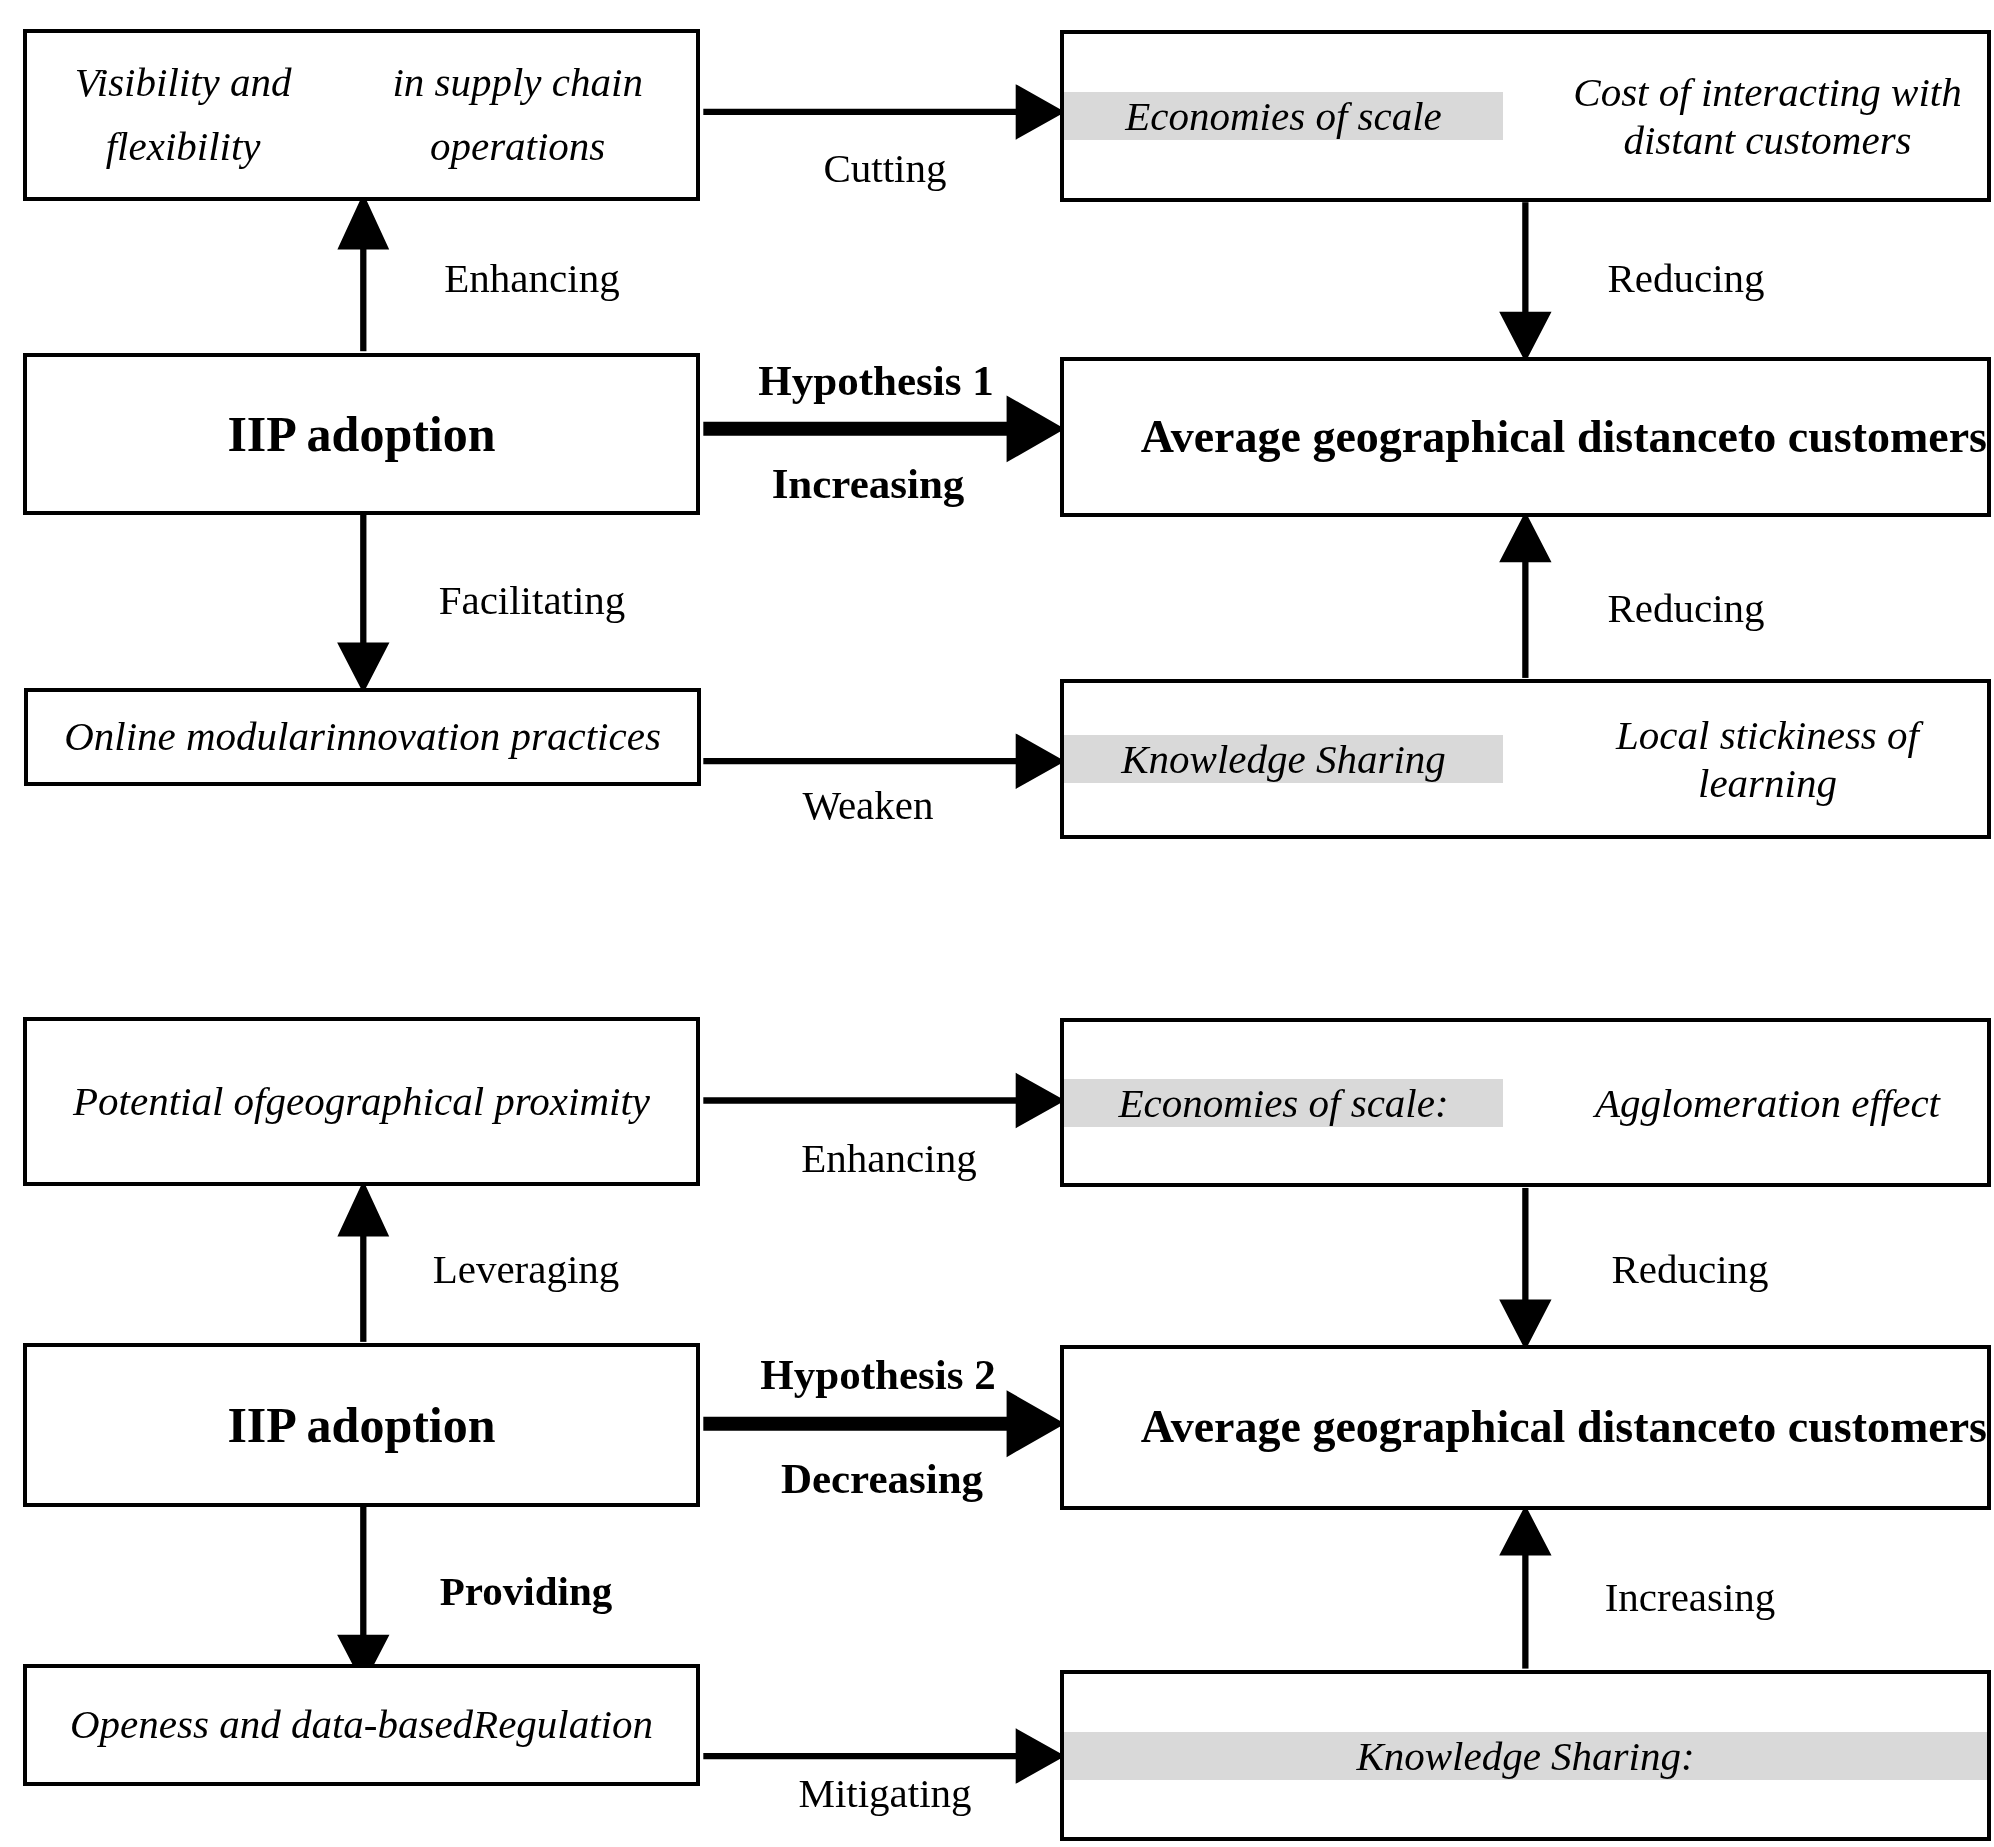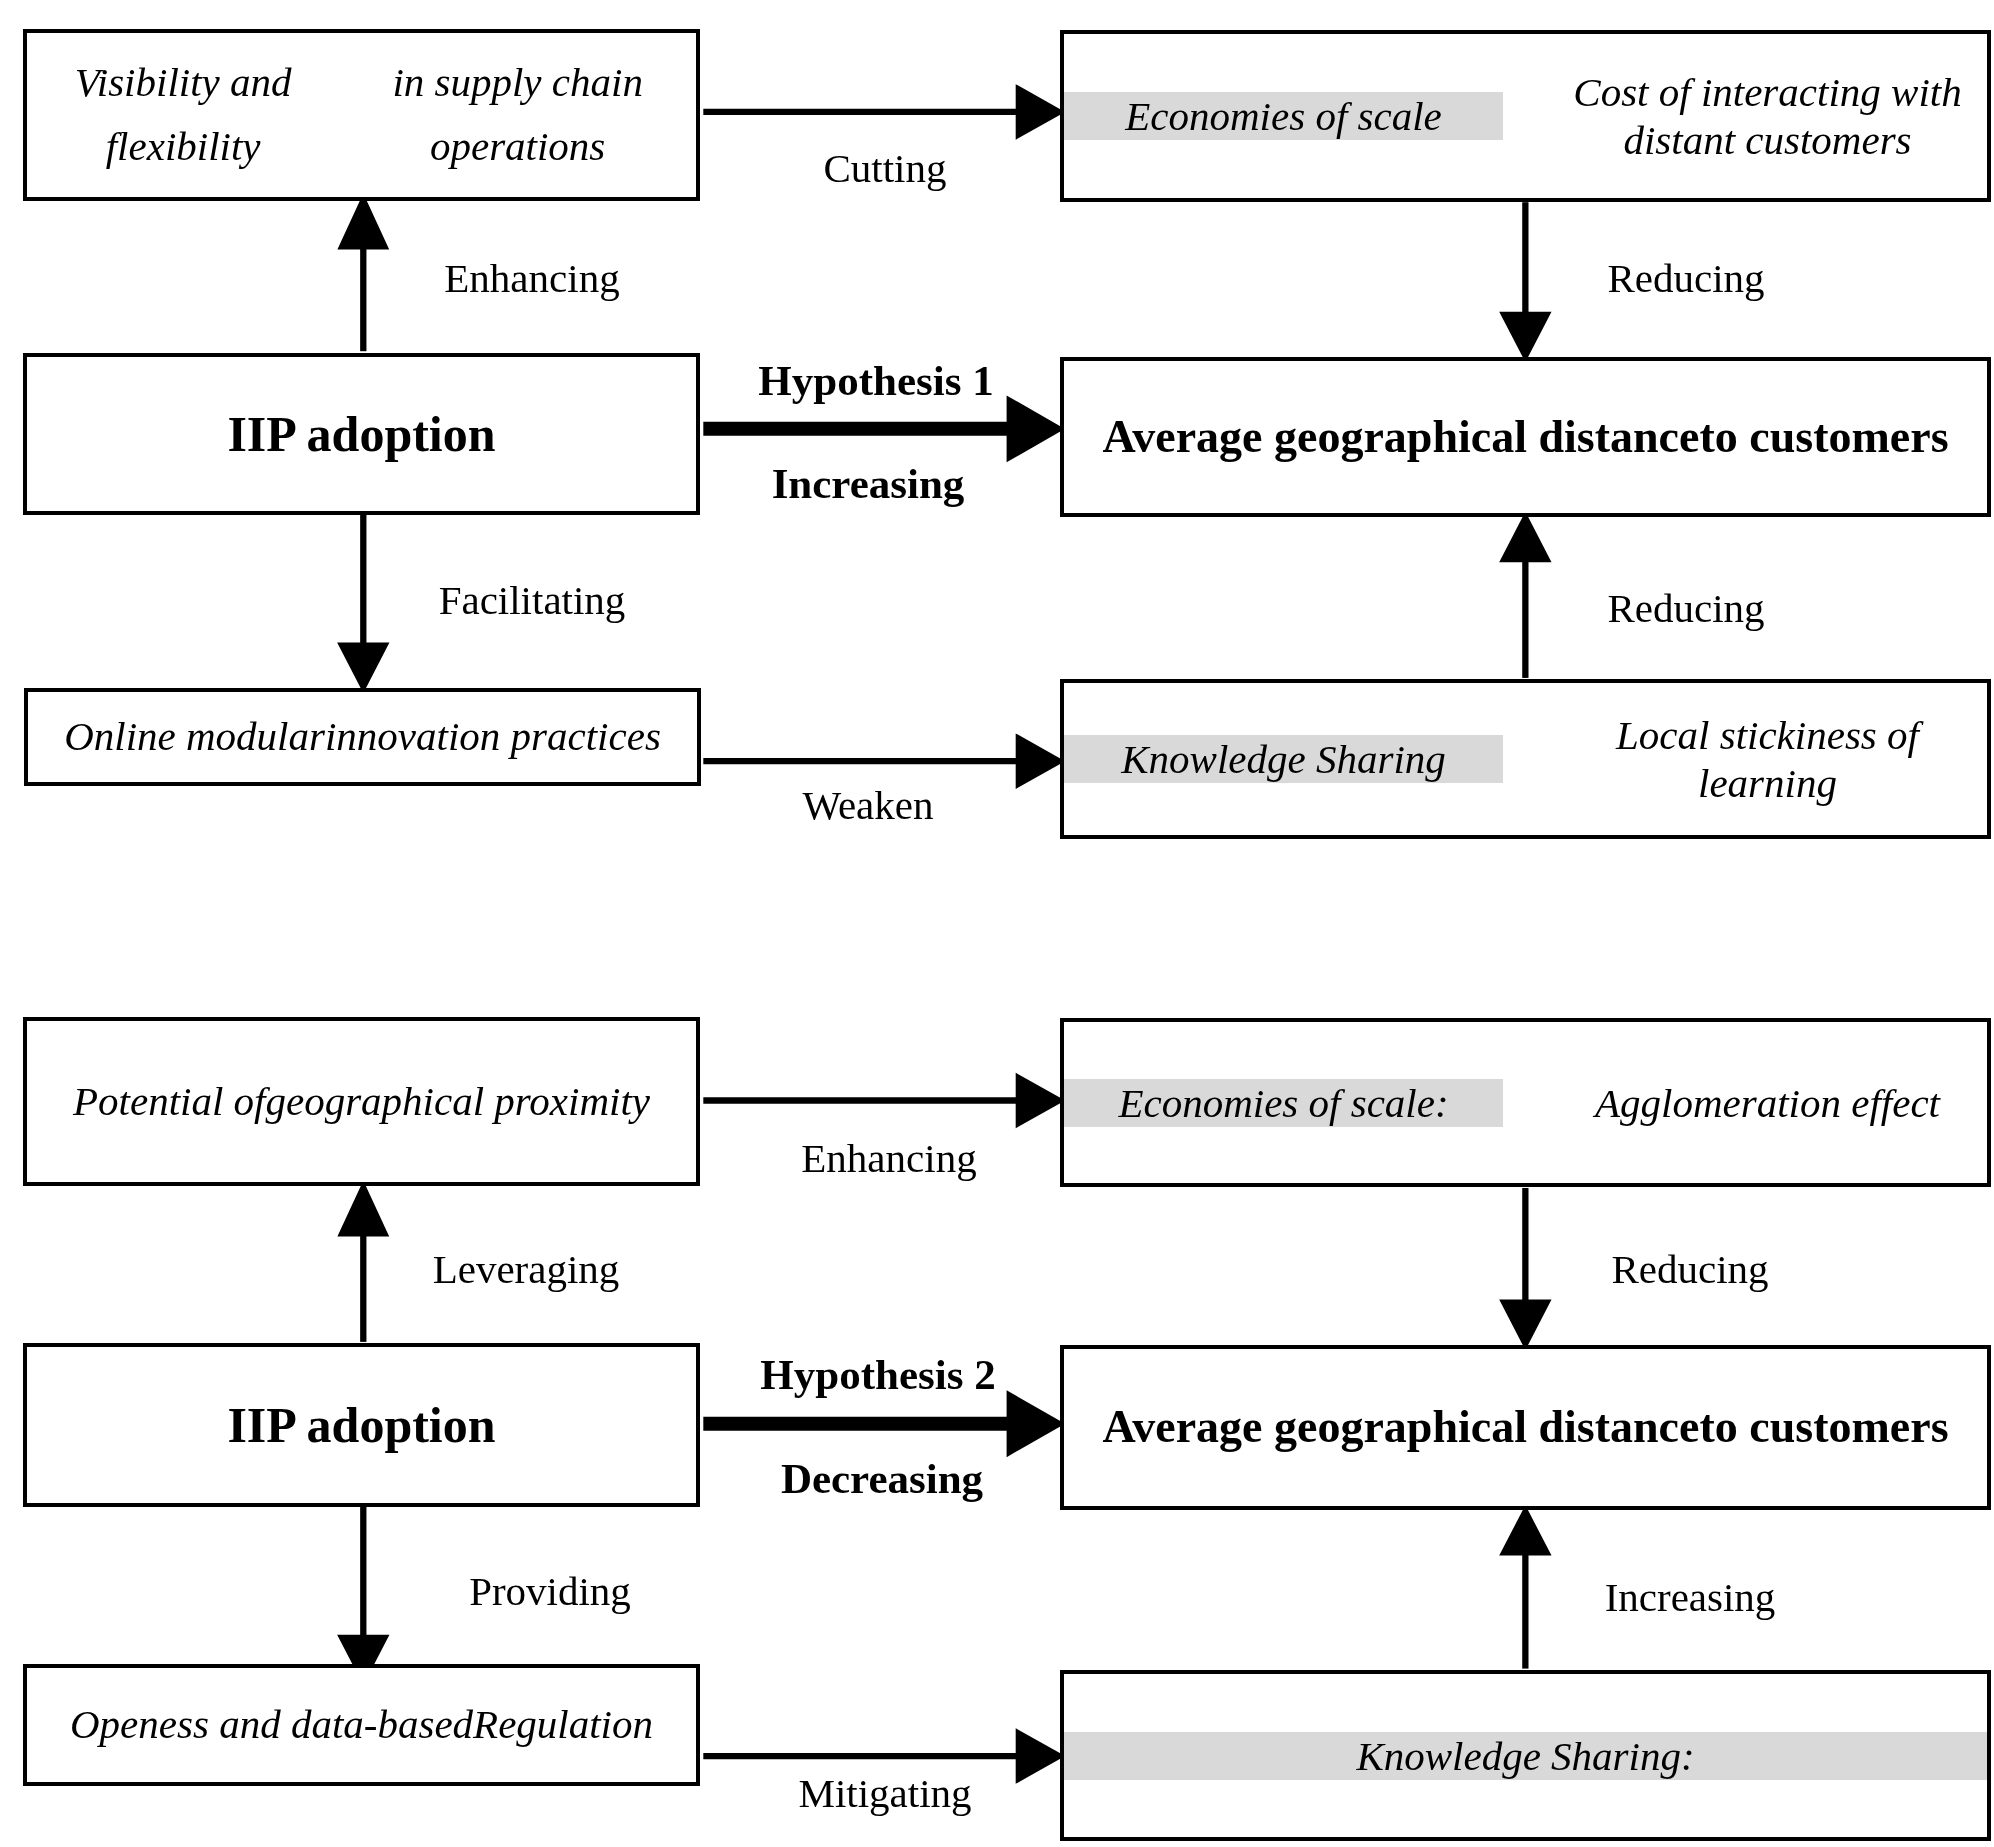--- a/index.html
+++ b/index.html
@@ -24,21 +24,21 @@
     box-sizing: border-box;
     display: flex;
     flex-direction: row;
     align-items: center;
     justify-content: center;
     text-align: center;
   }
   .box .line { display: block; }
   .plain-box { font-size: 41px; line-height: 1.55; font-style: italic; }
   .iip-box   { font-size: 50px; font-weight: bold; }
-  .avg-box   { font-size: 46px; font-weight: bold; line-height: 1.45; }
+  .avg-box   { font-size: 46px; font-weight: bold; line-height: 1.45; justify-content: flex-end; }
   .split-box { padding: 0; justify-content: stretch; gap: 45px; }
   .split-box .head {
     background: #d9d9d9;
     width: 100%;
     flex: 1 1 50%;
     display: flex; align-items: center; justify-content: center;
     font-size: 41px; font-style: italic;
   }
   .split-box .body {
     background: #ffffff;
@@ -165,18 +165,18 @@
 
   <div class="box split-box" style="left:1060px; top:1670px; width:931px; height:171px;">
     <div class="head">Knowledge Sharing:</div>
   </div>
 
   <div class="arrow-label" style="left:526px; top:1269px;">Leveraging</div>
   <div class="arrow-label" style="left:889px; top:1158px;">Enhancing</div>
   <div class="arrow-label" style="left:1690px; top:1269px;">Reducing</div>
   <div class="hyp-label" style="left:878px; top:1374px;">Hypothesis 2</div>
   <div class="hyp-label" style="left:882px; top:1478px;">Decreasing</div>
-  <div class="arrow-label" style="left:550px; top:1591px;">Providing</div>
+  <div class="arrow-label" style="left:526px; top:1591px;font-weight:bold;">Providing</div>
   <div class="arrow-label" style="left:885px; top:1793px;">Mitigating</div>
   <div class="arrow-label" style="left:1690px; top:1597px;">Increasing</div>
 
 </div>
 
 
 </body></html>

